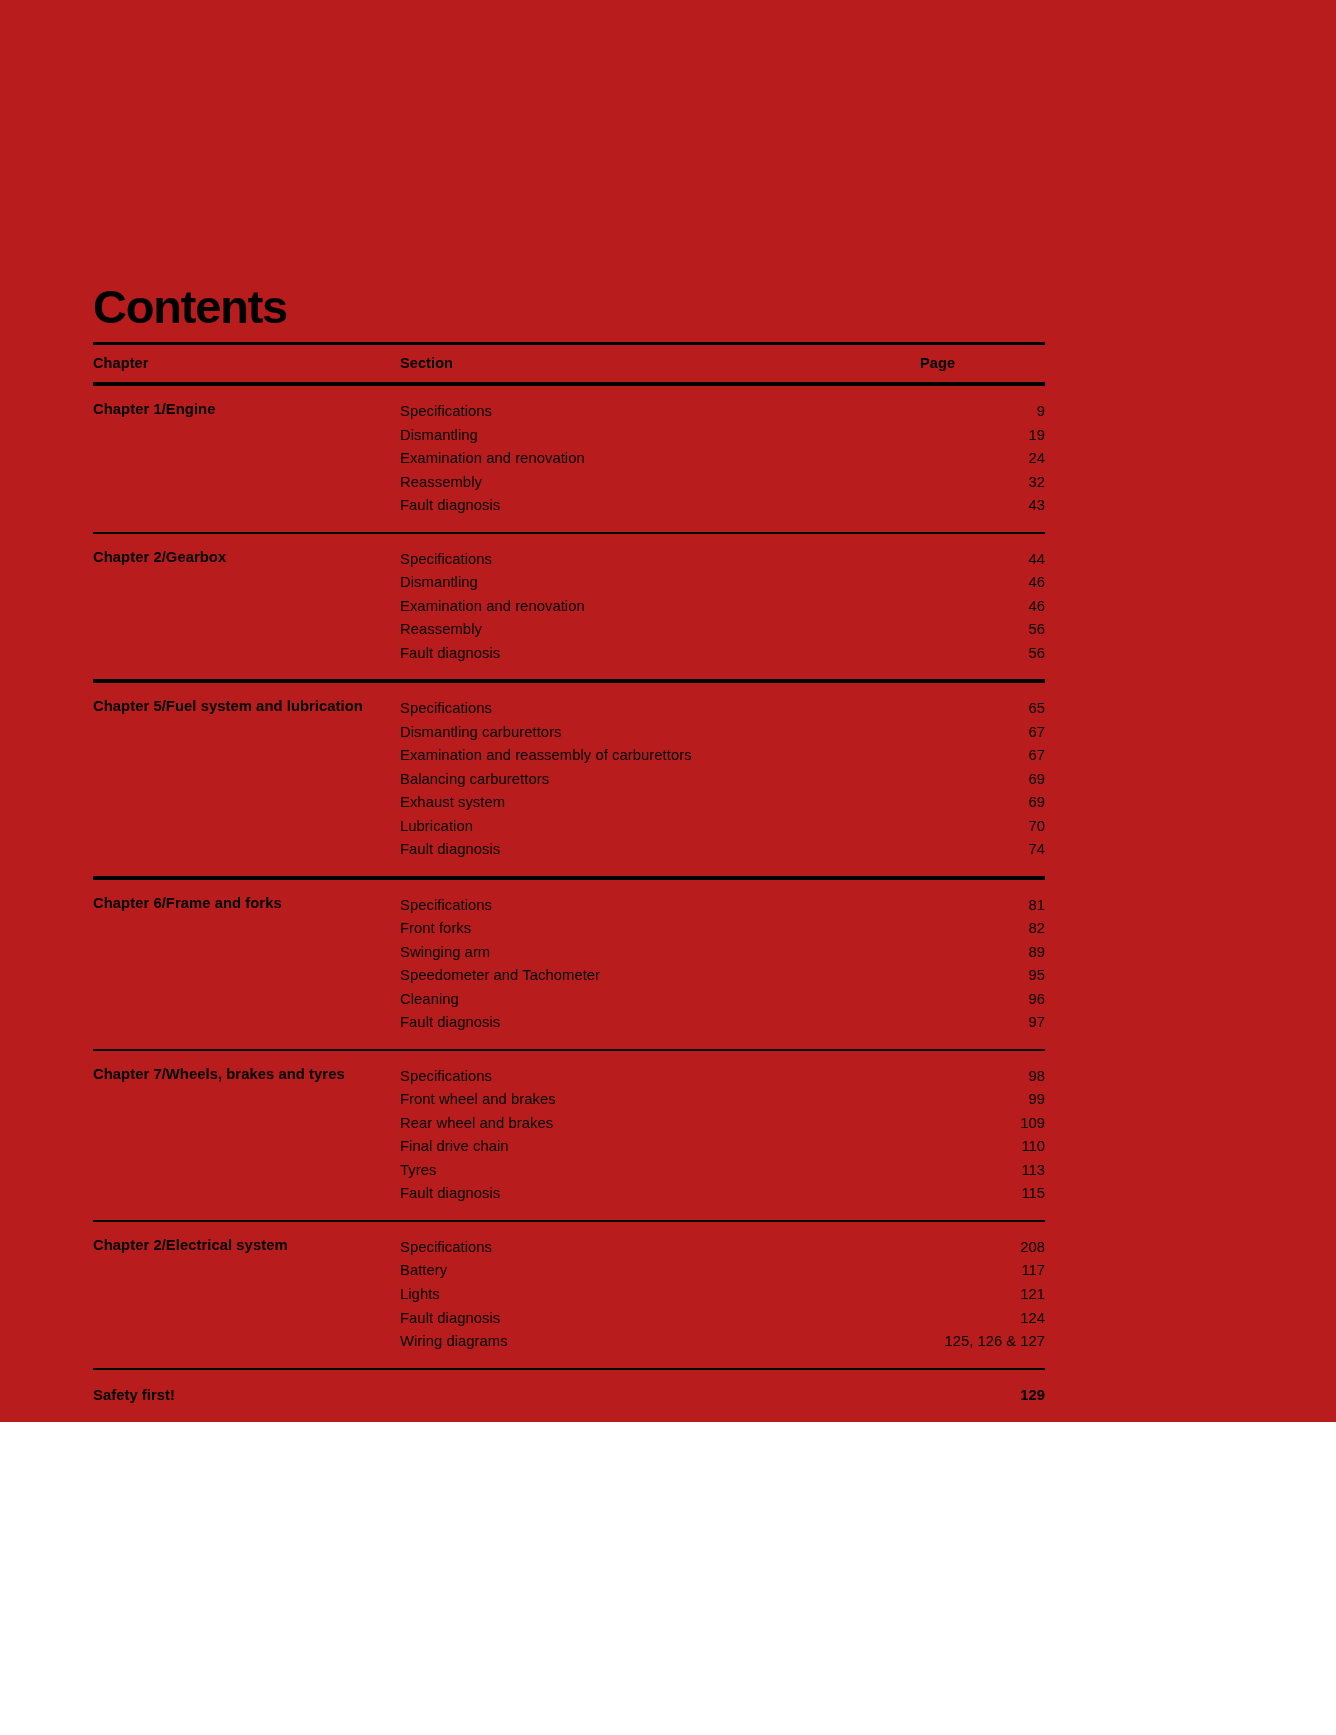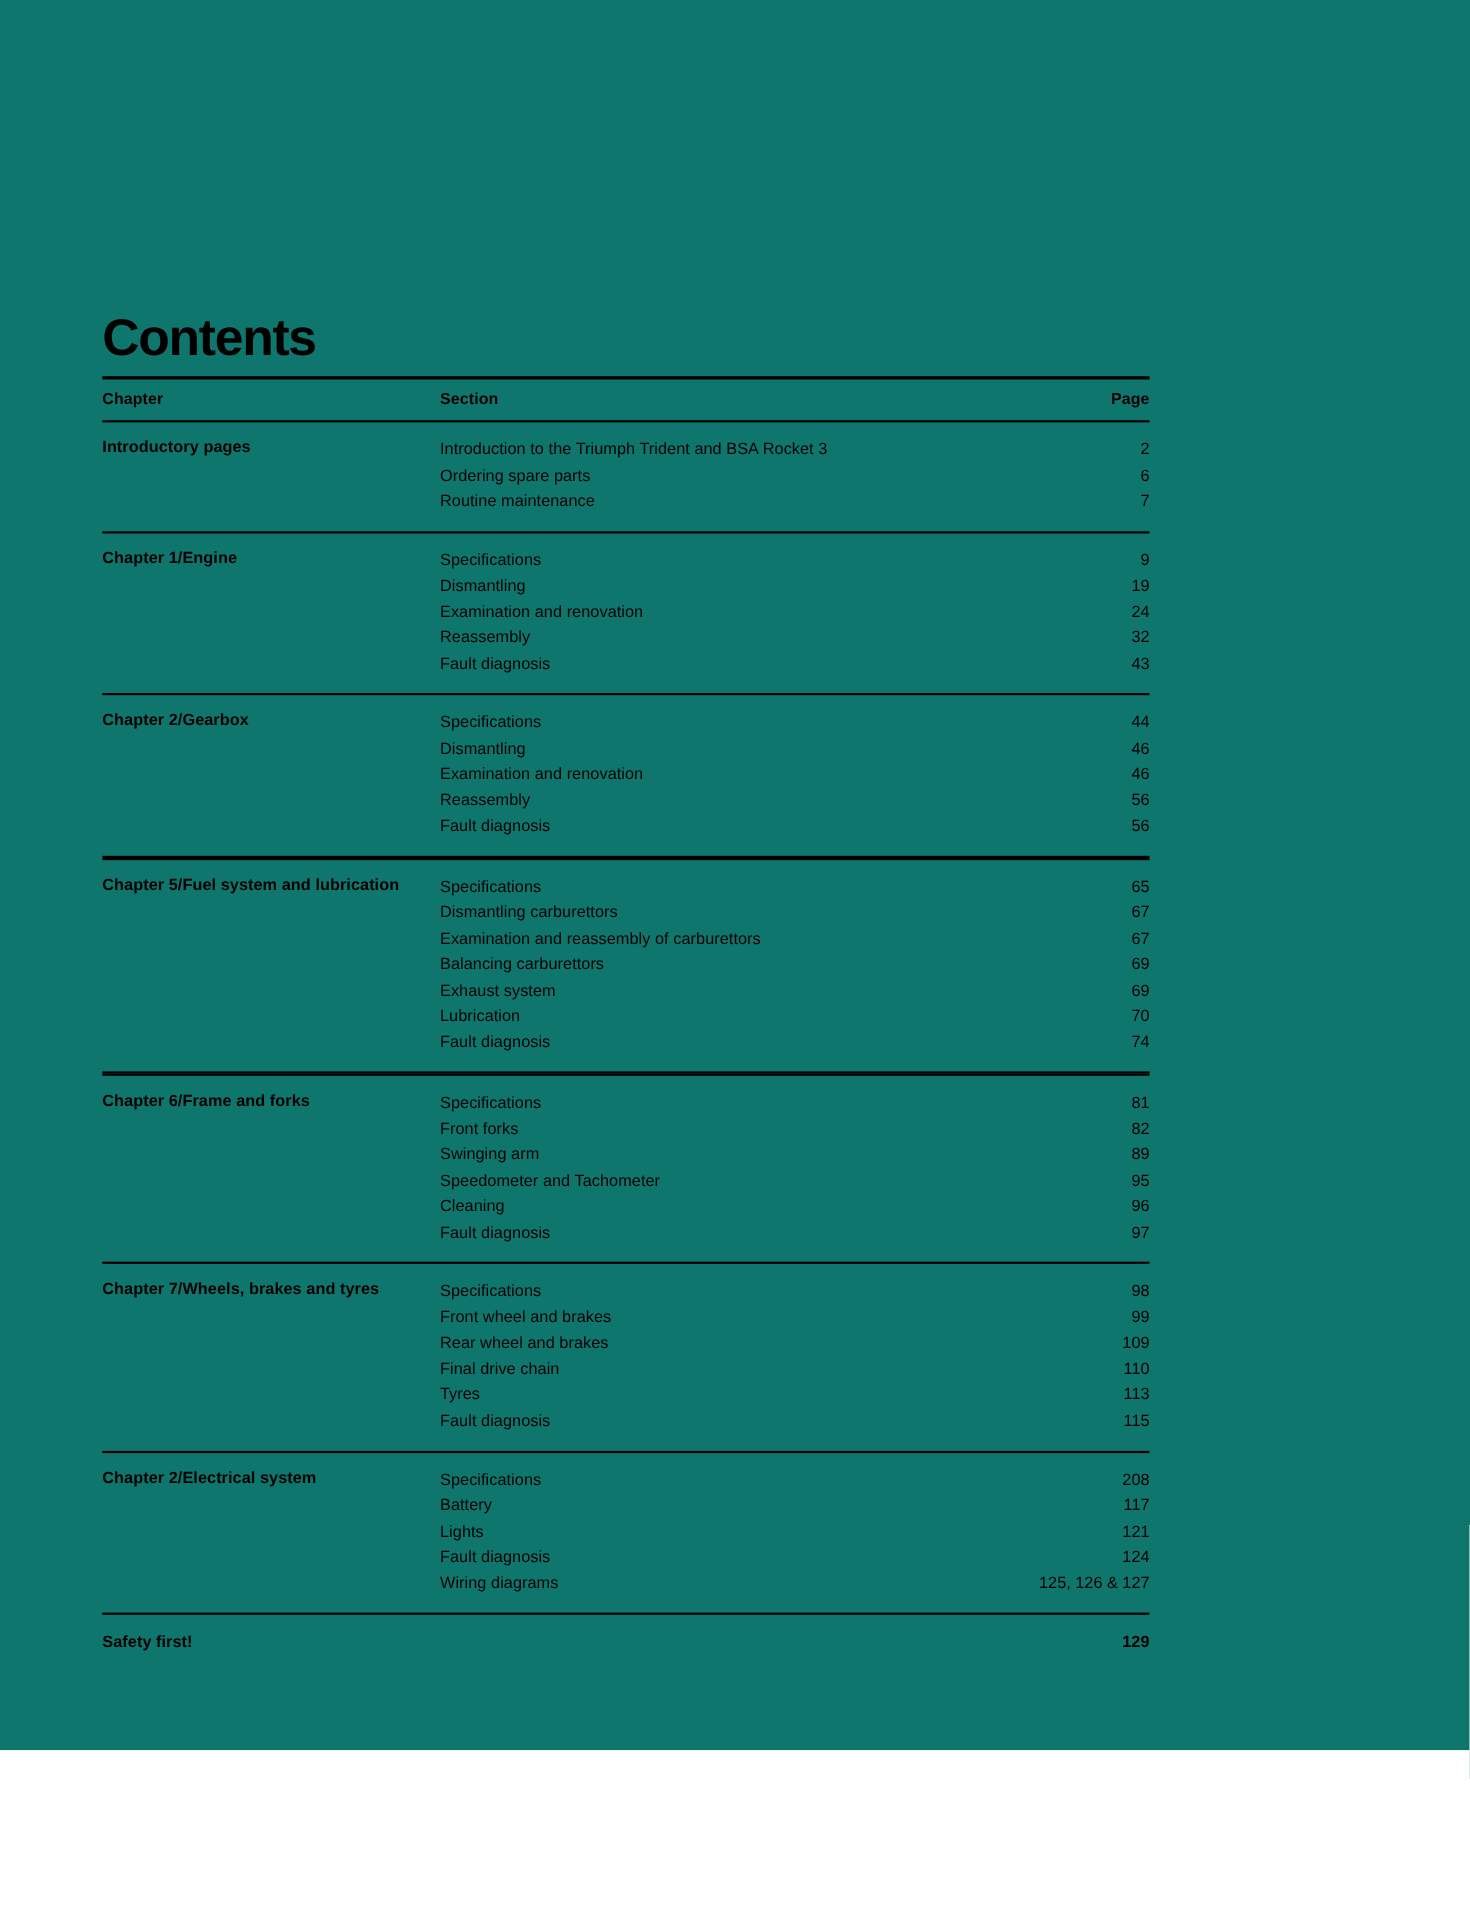--- a/index.html
+++ b/index.html
@@ -11,22 +11,22 @@
   body {
     width: 1336px;
     height: 1735px;
     font-family: "Liberation Sans", "DejaVu Sans", sans-serif;
     color: #000000;
     -webkit-font-smoothing: antialiased;
   }
   .page {
     position: relative;
     width: 1336px;
-    height: 1591px;
-    background: #0f766e;
+    height: 1422px;
+    background: #b91c1c;
   }
   .sheet {
     position: absolute;
     left: 93px;
     top: 283px;
     width: 952px;
   }
   h1.title {
     margin: 0 0 12px 0;
     font-family: "Liberation Sans", "DejaVu Sans", sans-serif;
@@ -56,21 +56,21 @@
   table.toc col.c-page    { width: 125px; }
 
   .hdr-row td {
     padding: 10px 0 11px 0;
     font-size: 14.5px;
     font-weight: bold;
     vertical-align: top;
     letter-spacing: 0.1px;
     margin-left: 12px;
   }
-  .hdr-row td.page-cell { text-align: right; }
+  .hdr-row td.page-cell { }
 
   .grp-row > td {
     vertical-align: top;
     padding: 0;
   }
   .grp-row td.chapter-cell {
     font-size: 14.8px;
     font-weight: bold;
     padding-top: 14px;
     padding-bottom: 14px;
@@ -145,33 +145,20 @@
           <td>Section</td>
           <td class="page-cell">Page</td>
         </tr>
       </thead>
       <tbody id="toc-body">
           <tr class="divider-cellrow">
             <td colspan="3">
               <div class="divider-inner"></div>
             </td>
           </tr>
-          <tr class="grp-row">
-            <td class="chapter-cell">Introductory pages</td>
-            <td class="sections-cell">
-              <div class="sec-line">Introduction to the Triumph Trident and BSA Rocket 3</div>
-              <div class="sec-line">Ordering spare parts</div>
-              <div class="sec-line">Routine maintenance</div>
-            </td>
-            <td class="pages-cell">
-              <div class="pg-line">2</div>
-              <div class="pg-line">6</div>
-              <div class="pg-line">7</div>
-            </td>
-          </tr>
           <tr class="divider-cellrow">
             <td colspan="3">
               <div class="divider-inner"></div>
             </td>
           </tr>
           <tr class="grp-row">
             <td class="chapter-cell">Chapter 1/Engine</td>
             <td class="sections-cell">
               <div class="sec-line">Specifications</div>
               <div class="sec-line">Dismantling</div>

